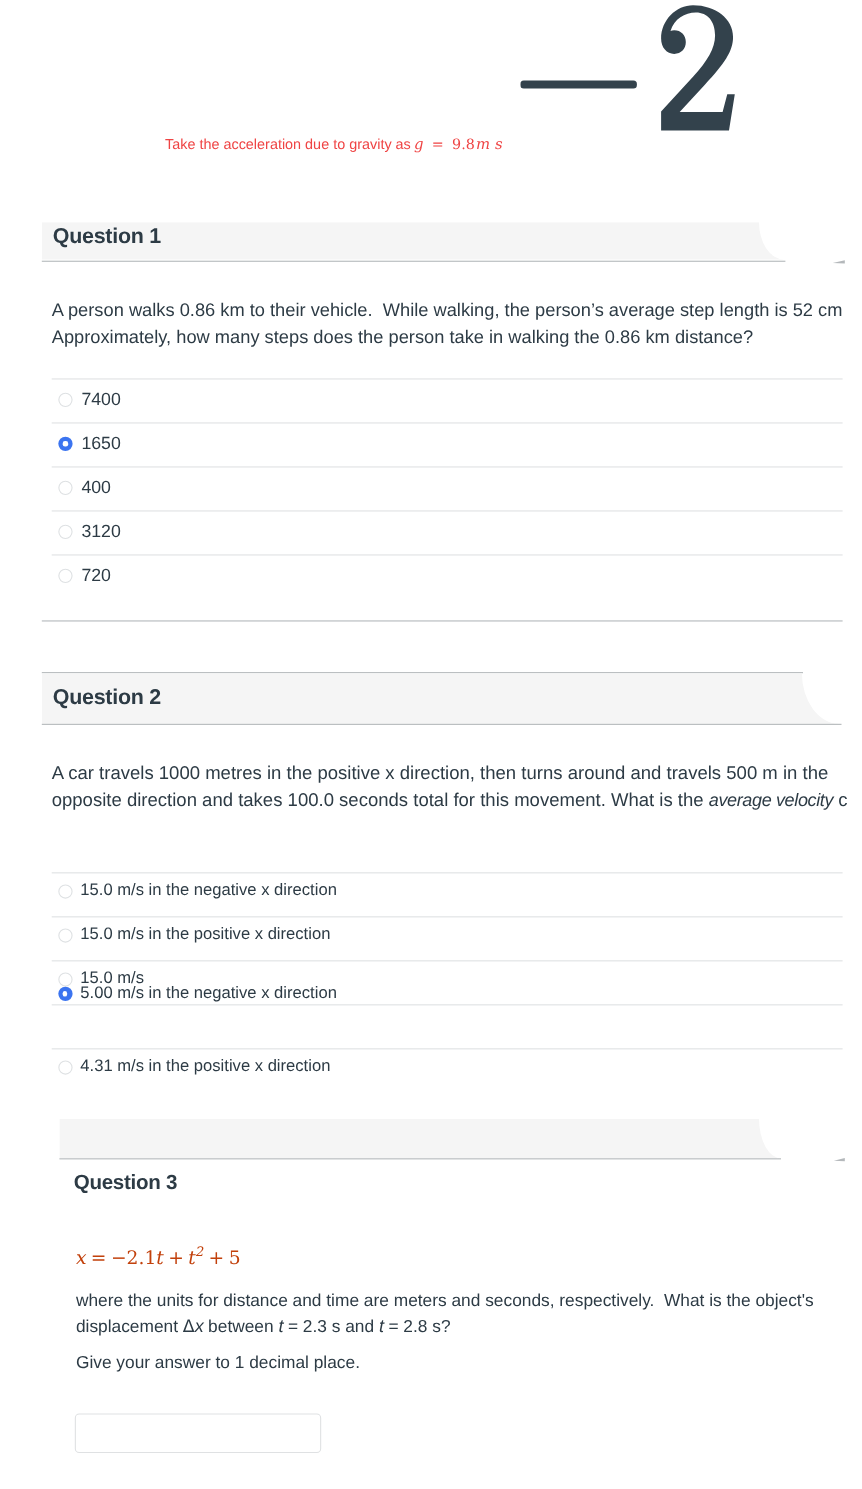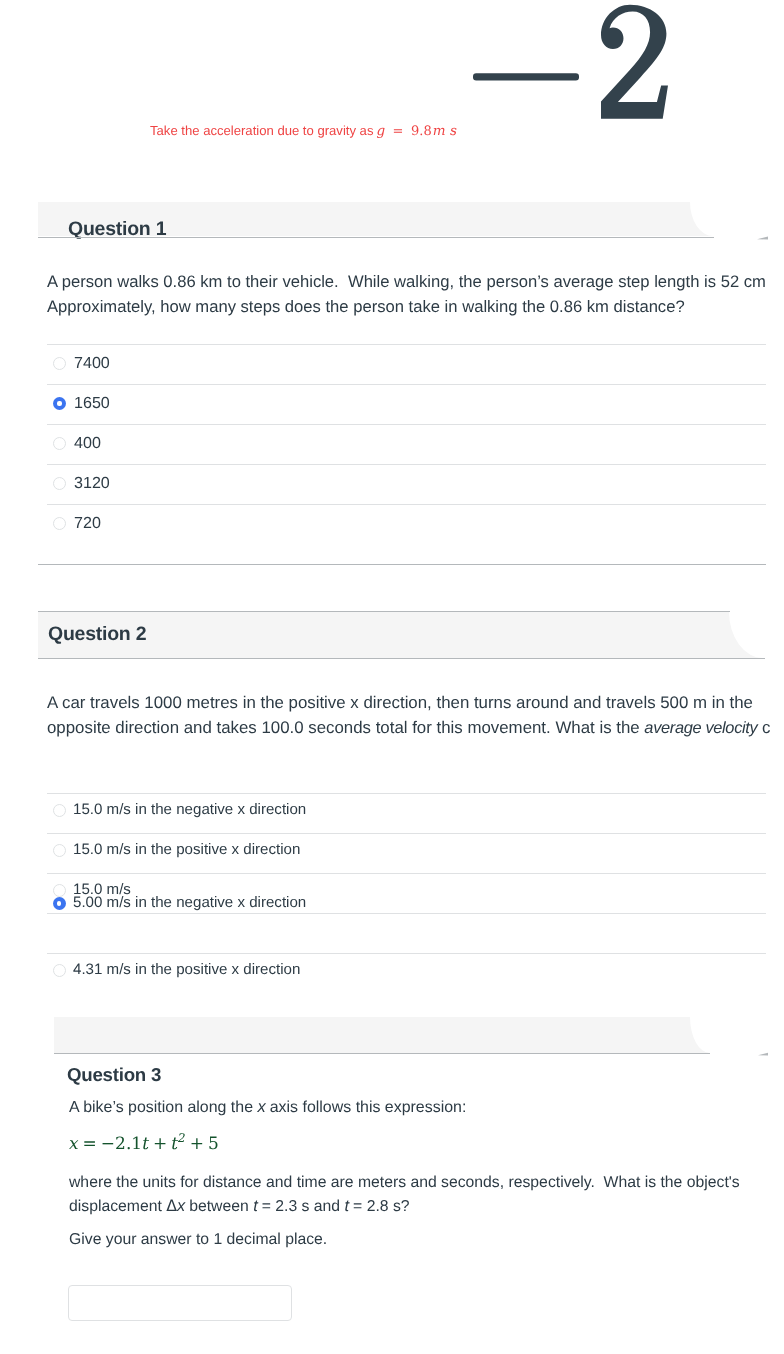--- a/index.html
+++ b/index.html
@@ -34,21 +34,21 @@
   .sepdark{position:absolute;height:1px;background:#B4B8BB;}
   .stub{position:absolute;line-height:0;}
   .stub svg{display:block;}
   .optrow{position:absolute;}
   .radio{position:absolute;width:13px;height:13px;border-radius:50%;border:1px solid #DEE1E3;background:#fff;}
   .radio.on{border:none;background:#3B74F0;}
   .radio.on:after{content:"";position:absolute;left:4.4px;top:4.4px;width:4.2px;height:4.2px;border-radius:50%;background:#fff;}
   .opt{position:absolute;font-size:16.1px;white-space:nowrap;color:#2D3B45;}
   .optsm{font-size:15.1px;}
   .tinput{position:absolute;border:1px solid #DFE1E3;border-radius:4px;background:#fff;outline:none;}
-  .eq{position:absolute;white-space:nowrap;color:#14532d;font-family:"DejaVu Serif",serif;line-height:1;}
+  .eq{position:absolute;white-space:nowrap;color:#c2410c;font-family:"DejaVu Serif",serif;line-height:1;}
   .eqi{font-style:italic;}
   .sup{font-size:0.70em;vertical-align:super;font-style:italic;}
   .delta{font-family:"DejaVu Sans",sans-serif;}
   .it{font-style:italic;}
   .qbody .it{font-size:16.4px;letter-spacing:-0.34px;}
 </style>
 </head>
 <body>
 
 <div class="page">
@@ -61,21 +61,21 @@
       <rect x="0" y="752" width="1060" height="72" rx="32" fill="#33424C"></rect>
       <g transform="translate(1222,45) scale(1.055,1.052)">
         <path fill="#33424C" d="M 330 22 C 185 22, 55 150, 55 310 C 55 390, 105 442, 168 442 C 228 442, 268 398, 268 340 C 268 280, 226 238, 168 238 C 155 238, 144 240, 136 244 C 168 140, 258 85, 355 85 C 455 85, 520 160, 520 282 C 520 392, 455 500, 330 640 L 55 940 L 55 1105 L 640 1105 L 690 790 L 625 790 L 585 945 L 215 945 L 430 710 C 600 525, 675 420, 675 295 C 675 140, 525 22, 330 22 Z"></path>
       </g>
     </svg>
   </div>
   <div class="qhdr" style="left:38px;top:202px;width:679px;height:34px;">
     <svg class="hdrshape" width="679" height="35" viewBox="0 0 679 35">
       <path d="M0,0 L652,0 A 23 34 0 0 0 675,34 L0,34 Z" fill="#F5F5F5"></path>
     </svg>
-    <span class="lbl " style="left:10px;top:16px;margin-left:20px;">Question 1</span>
+    <span class="lbl " style="left:10px;top:2px;">Question 1</span>
   </div>
   <div class="sepdark" style="left:38px;top:237px;width:676px;"></div>
   <div class="stub" style="left:757px;top:234px;">
       <svg width="12" height="8" viewBox="0 0 12 8">
         <path d="M0,5.2 L11,2.6 L11,5.6 Z" fill="#B4B8BB"></path>
       </svg>
     </div>
   <div class="qbody q1" style="left:47px;top:269px;">
     <div>A person walks 0.86 km to their vehicle.&nbsp; While walking, the person’s average step length is 52 cm</div>
     <div>Approximately, how many steps does the person take in walking the 0.86 km distance?</div>
@@ -148,23 +148,20 @@
       <path d="M0,0 L636,0 A 20 36 0 0 0 656,36 L0,36 Z" fill="#F5F5F5"></path>
     </svg>
     <span class="lbl s3" style="left:13px;top:3px;margin-top:44px;">Question 3</span>
   </div>
   <div class="sepdark" style="left:54px;top:1053px;width:656px;"></div>
   <div class="stub" style="left:758px;top:1050px;">
       <svg width="12" height="8" viewBox="0 0 12 8">
         <path d="M0,5.2 L10,2.8 L10,5.6 Z" fill="#B4B8BB"></path>
       </svg>
     </div>
-  <div class="qbody sm sm2" style="left:69px;top:1096px;">
-    <span>A bike’s position along the </span><span class="it">x</span><span> axis follows this expression:</span>
-  </div>
   <div class="eq" style="left:69px;top:1133px;font-size:17px;">
     <span class="eqi">x</span><span class="eqgap"></span><span>=</span><span class="eqgap"></span><span>−</span><span>2.1</span><span class="eqi">t</span><span class="eqgap"></span><span>+</span><span class="eqgap"></span><span class="eqi">t</span><span class="sup">2</span><span class="eqgap"></span><span>+</span><span class="eqgap"></span><span>5</span>
   </div>
   <div class="qbody sm" style="left:69px;top:1171px;">
     <div>where the units for distance and time are meters and seconds, respectively.&nbsp; What is the object's</div>
     <div><span>displacement </span><span class="delta">Δ</span><span class="it">x</span><span> between </span><span class="it">t</span><span> = 2.3 s and </span><span class="it">t</span><span> = 2.8 s?</span></div>
   </div>
   <div class="qbody sm" style="left:69px;top:1228px;">Give your answer to 1 decimal place.</div>
   <input class="tinput" style="left: 68px; top: 1285px; width: 224px; height: 36px;" value="">
 </div>

